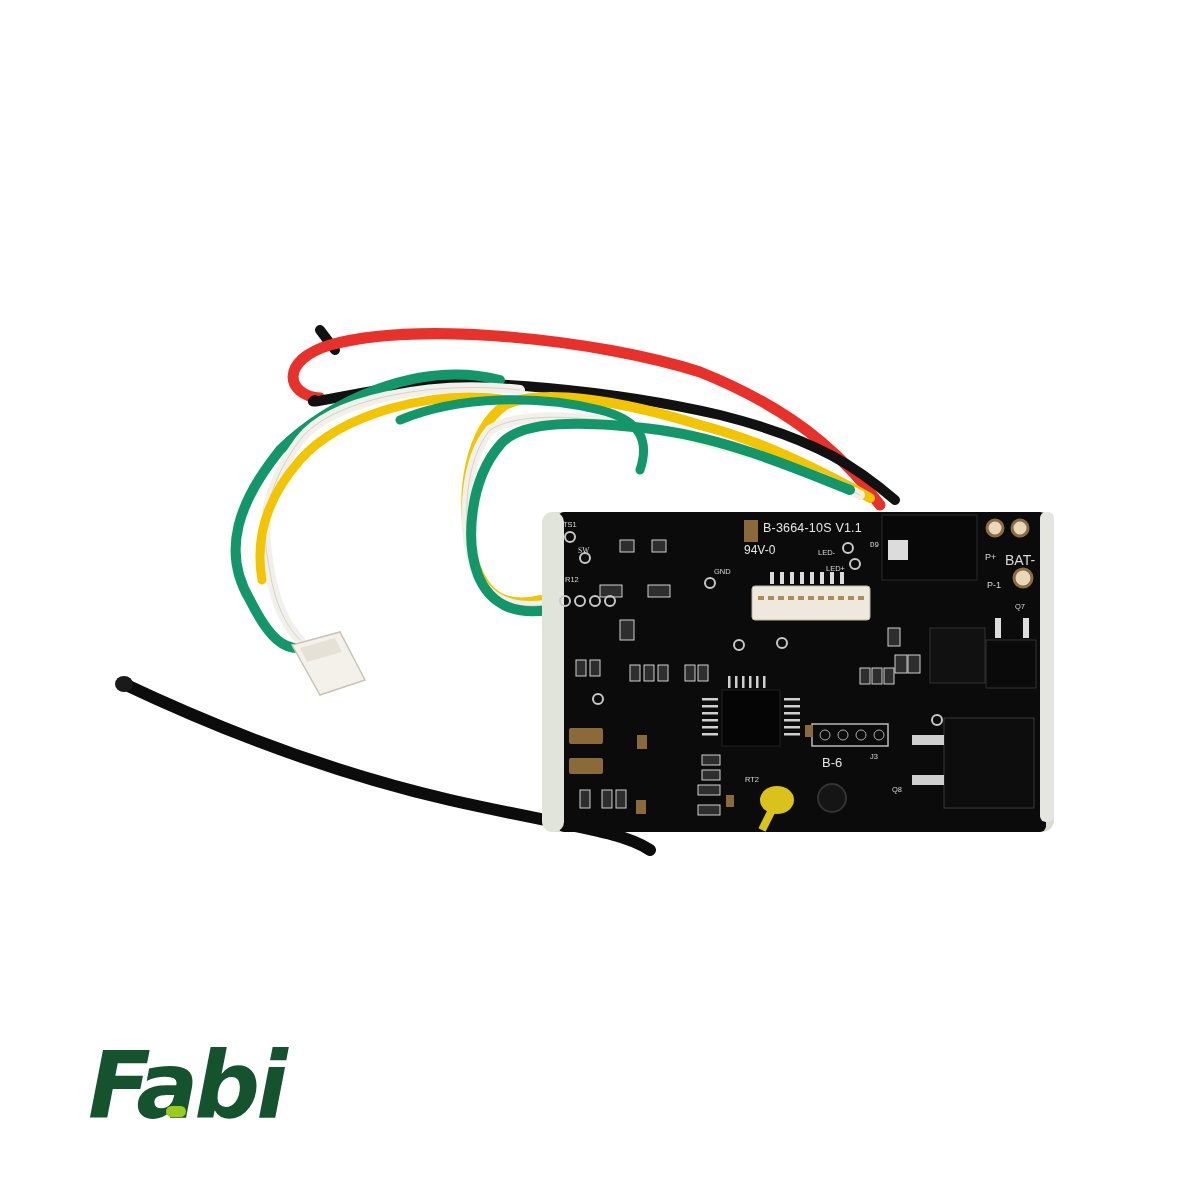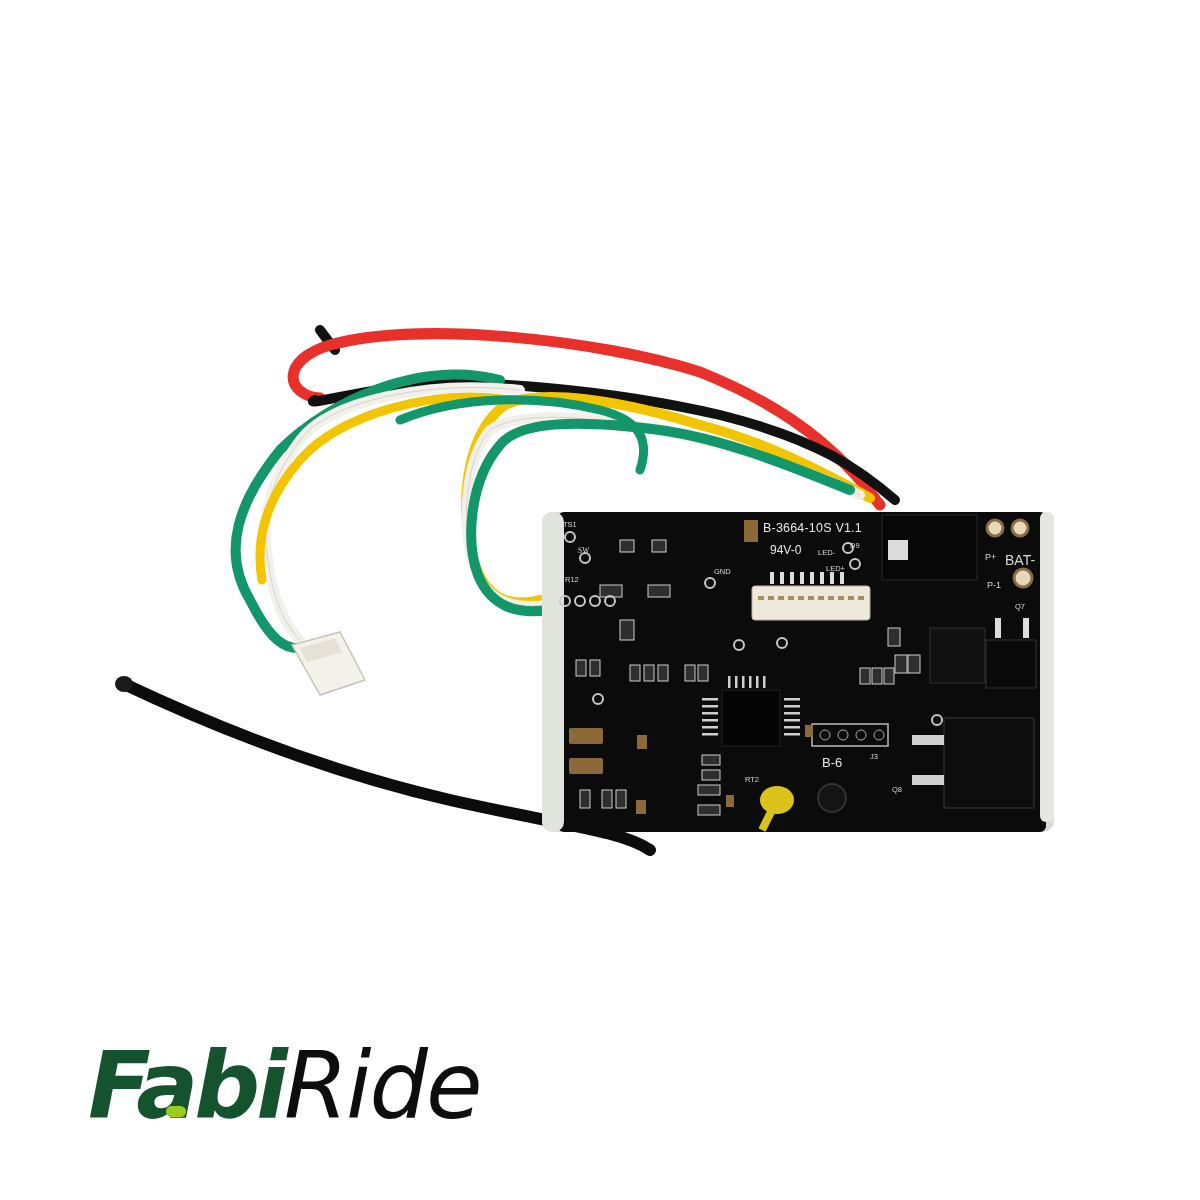--- a/index.html
+++ b/index.html
@@ -1,21 +1,21 @@
 <!DOCTYPE html>
 <html><head>
   <meta charset="utf-8">
   <style>
     html, body { margin: 0; padding: 0; background: #ffffff; }
     body { width: 1200px; height: 1200px; position: relative; overflow: hidden; font-family: "Liberation Sans", sans-serif; }
     .scene { position: absolute; left: 0; top: 0; width: 1200px; height: 1200px; }
     .photo-bg { position: absolute; left: 110px; top: 280px; width: 1000px; height: 640px; background: #ffffff; }
     .pcb-label { position: absolute; color: #e6e6e6; font-family: "Liberation Sans", sans-serif; white-space: nowrap; }
     .pcb-title { left: 763px; top: 521px; font-size: 12.5px; letter-spacing: 0.2px; }
-    .pcb-cert { left: 770px; top: 543px; font-size: 12px; }
+    .pcb-cert { left: 744px; top: 543px; font-size: 12px; }
     .pcb-b1 { left: 822px; top: 755px; font-size: 13px; }
     .pcb-small { font-size: 7.5px; color: #d8d8d8; }
     .logo { position: absolute; left: 88px; top: 1032px; height: 110px; width: 490px; }
     .logo-bold { position: absolute; left: 0; top: 0; font-family: "DejaVu Sans", sans-serif; font-weight: bold; font-style: italic; font-size: 92px; color: #14532d; letter-spacing: -4px; line-height: 110px; }
     .logo-light { position: absolute; left: 196px; top: 0; font-family: "DejaVu Sans", sans-serif; font-weight: normal; font-style: italic; font-size: 92px; color: #0d0d0d; letter-spacing: -2px; line-height: 110px; }
     .logo-dot { position: absolute; left: 78px; top: 74px; width: 20px; height: 11px; border-radius: 6px; }
   </style>
 </head>
 <body>
 
@@ -190,27 +190,26 @@
 
   <span class="pcb-label pcb-title">B-3664-10S V1.1</span>
   <span class="pcb-label pcb-cert">94V-0</span>
   <span class="pcb-label pcb-b1">B-6</span>
   <span class="pcb-label pcb-small" style="left:563px;top:520px;">TS1</span>
   <span class="pcb-label pcb-small" style="left:578px;top:546px;font-family:Liberation Serif, serif;">SW</span>
   <span class="pcb-label pcb-small" style="left:565px;top:575px;">R12</span>
   <span class="pcb-label pcb-small" style="left:714px;top:567px;">GND</span>
   <span class="pcb-label pcb-small" style="left:818px;top:548px;">LED-</span>
   <span class="pcb-label pcb-small" style="left:826px;top:564px;">LED+</span>
-  <span class="pcb-label pcb-small" style="left:850px;top:541px;">D9</span>
+  <span class="pcb-label pcb-small" style="left:870px;top:541px;font-family:Liberation Mono, monospace;">D9</span>
   <span class="pcb-label pcb-small" style="left:985px;top:552px;font-size:9px;">P+</span>
   <span class="pcb-label pcb-small" style="left:1005px;top:552px;font-size:14px;">BAT-</span>
   <span class="pcb-label pcb-small" style="left:987px;top:580px;font-size:9px;">P-1</span>
   <span class="pcb-label pcb-small" style="left:1015px;top:602px;text-align:right;">Q7</span>
   <span class="pcb-label pcb-small" style="left:892px;top:785px;">Q8</span>
   <span class="pcb-label pcb-small" style="left:870px;top:752px;">J3</span>
   <span class="pcb-label pcb-small" style="left:745px;top:775px;">RT2</span>
 
   <div class="logo">
     <span class="logo-bold">Fabi</span>
     <span class="logo-dot" style="background: rgb(155, 203, 28);"></span>
-    <span class="logo-light">Ride</span>
   </div>
 </div>
 
 </body></html>

